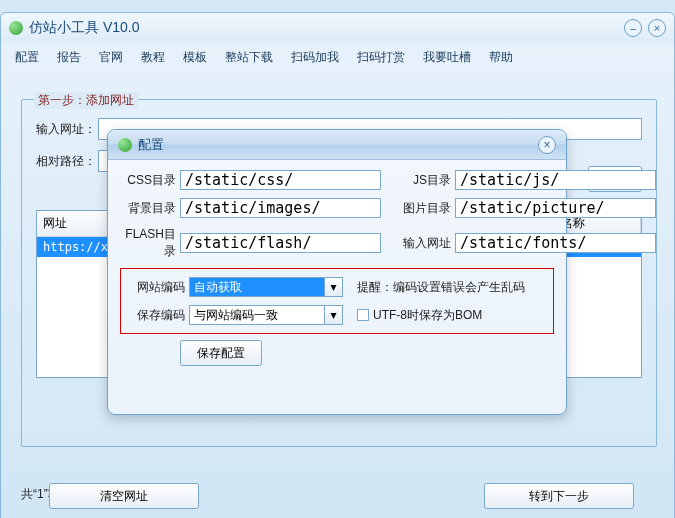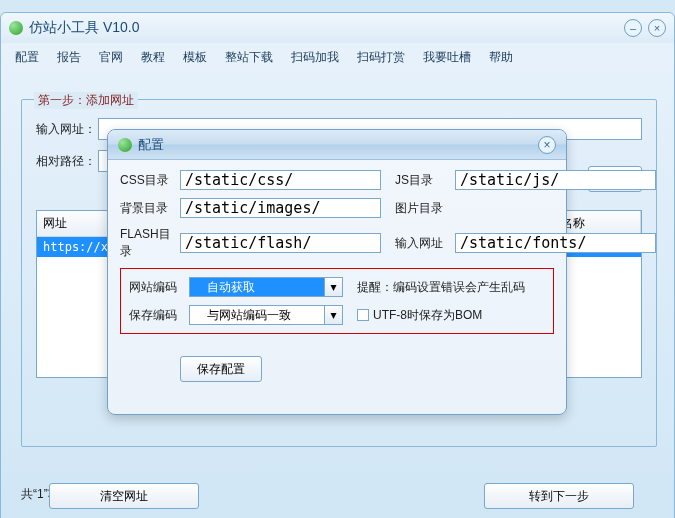--- a/index.html
+++ b/index.html
@@ -36,32 +36,32 @@
 .count { flex: 1; color: #222; }
 
 
 .dialog { position: absolute; left: 106px; top: 116px; width: 460px; height: 286px; background: linear-gradient(#f2f7fc, #eaf2fa); border: 1px solid #6fa3cd; border-radius: 8px; box-shadow: 0 4px 12px rgba(0,0,0,.2); }
 .dlg-title { height: 30px; display: flex; align-items: center; padding: 0 10px; background: linear-gradient(#dcebf8,#c7ddf0 48%,#b3d1ec 52%,#cfe2f3); border-radius: 8px 8px 0 0; border-bottom: 1px solid #9cc0de; }
 .dlg-body { padding: 10px 12px 8px; }
 .dlg-close { width: 18px; height: 18px; border-radius: 50%; border: 1px solid #6aa0c8; background: #eaf4fc; display: flex; align-items: center; justify-content: center; cursor: pointer; color: #3a6a9a; }
 
 .cols { display: flex; gap: 14px; margin-bottom: 8px; }
 .col { display: flex; align-items: center; flex: 1; gap: 4px; }
-.col label { width: 56px; text-align: left; color: #222; }
+.col label { width: 56px; text-align: right; color: #222; }
 .col input { flex: 1; height: 20px; border: 1px solid #7aa8cc; background: #fff; padding: 0 4px; font-family: monospace; font-size: 15px; }
 
 .redbox { border: 1px solid #d00000; padding: 8px; margin-top: 2px; }
 .redbox .cols { margin-bottom: 8px; }
 .sel-wrap { position: relative; flex: 1; display: flex; }
-.sel { flex: 1; height: 20px; border: 1px solid #7aa8cc; background: #fff; padding: 0 17px; display: flex; align-items: center; }
+.sel { flex: 1; height: 20px; border: 1px solid #7aa8cc; background: #fff; padding: 0 4px; display: flex; align-items: center; }
 .sel.hi { background: #1e90ff; color: #fff; }
 .sel-arrow { width: 18px; height: 20px; border: 1px solid #7aa8cc; border-left: none; background: linear-gradient(#fdfdfd,#e2ecf5); display: flex; align-items: center; justify-content: center; cursor: pointer; }
 .hint { width: 188px; font-size: 12px; color: #222; display:flex; align-items:center; }
 .cb { width: 12px; height: 12px; border: 1px solid #7aa8cc; background: #fff; margin-right: 4px; display:inline-block; }
-.savebtn { margin-top: 22px; margin-left: 60px; }
+.savebtn { margin-top: 6px; margin-left: 60px; }
 </style>
 </head>
 <body>
 
 <div class="window">
   <div class="titlebar">
     <span class="app-icon"></span>
     <span class="title">仿站小工具 V10.0</span>
     <div class="win-btns">
       <span class="win-btn">–</span>
@@ -131,20 +131,21 @@
             <input value="/static/js/" style="">
           </div>
       </div>
       <div class="cols">
         <div class="col">
             <label>背景目录</label>
             <input value="/static/images/" style="">
           </div>
         <div class="col">
             <label>图片目录</label>
+            <input value="/static/picture/" style="">
           </div>
       </div>
       <div class="cols">
         <div class="col">
             <label>FLASH目录</label>
             <input value="/static/flash/" style="">
           </div>
         <div class="col">
             <label>输入网址</label>
             <input value="/static/fonts/" style="">

